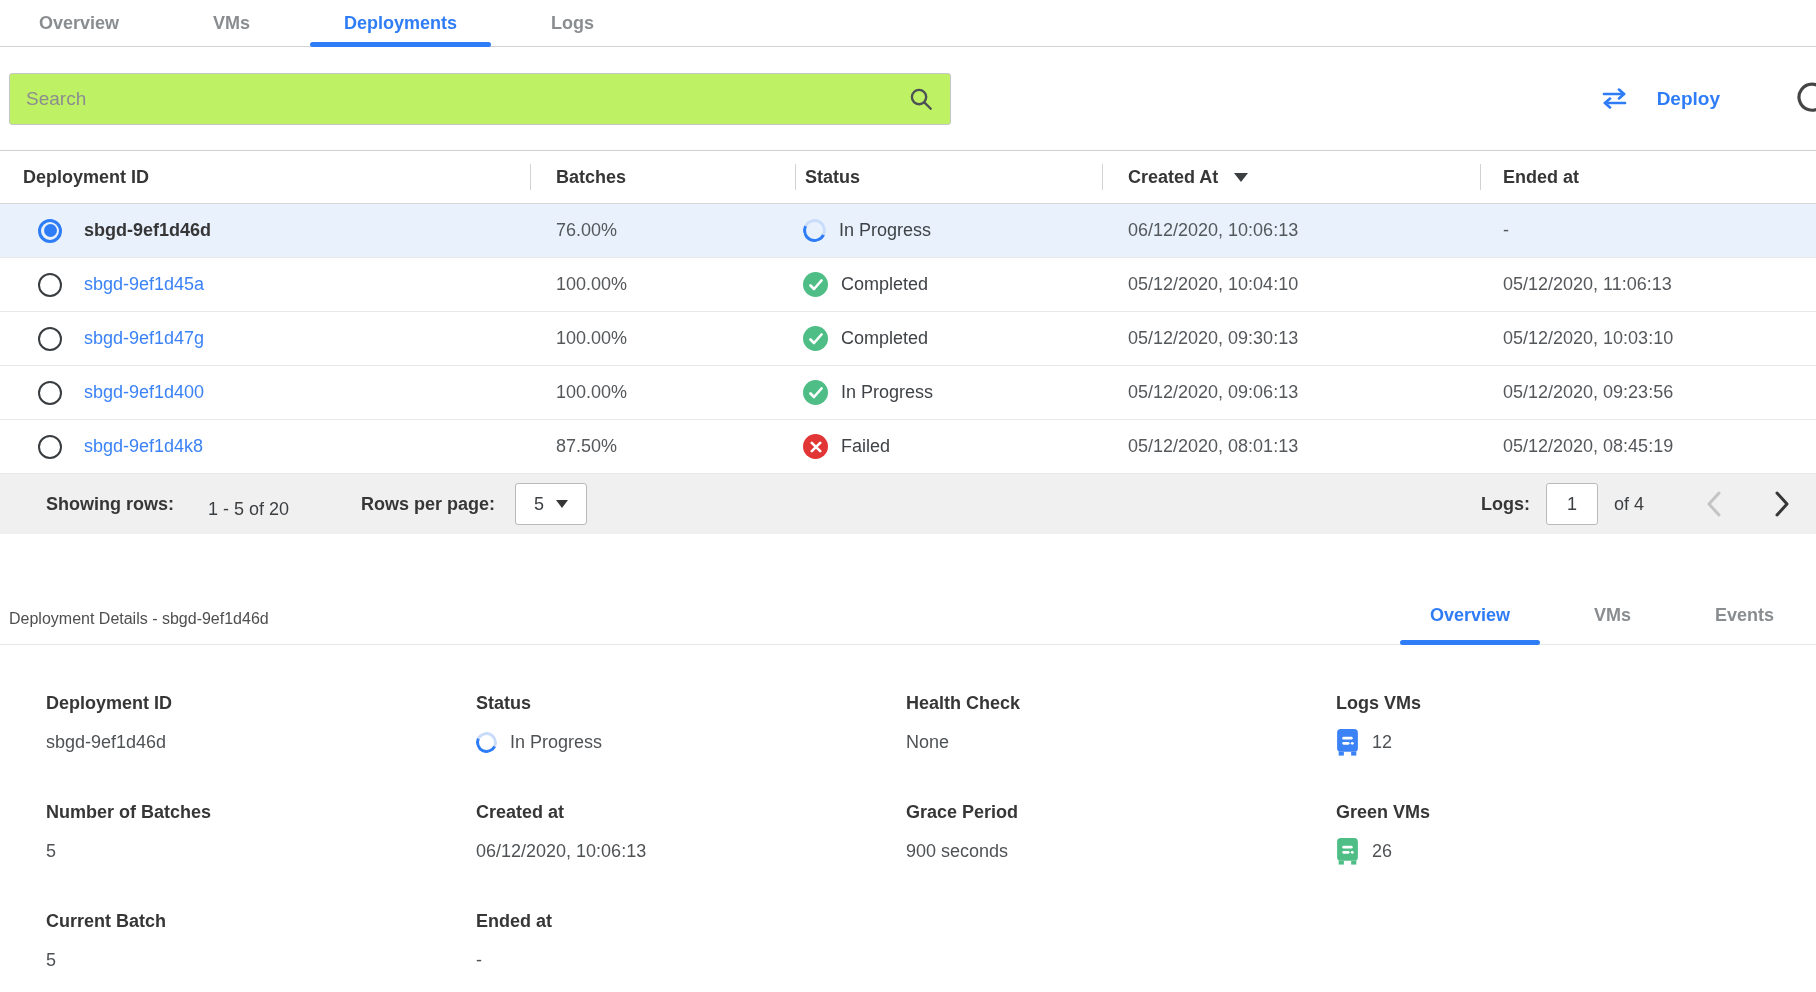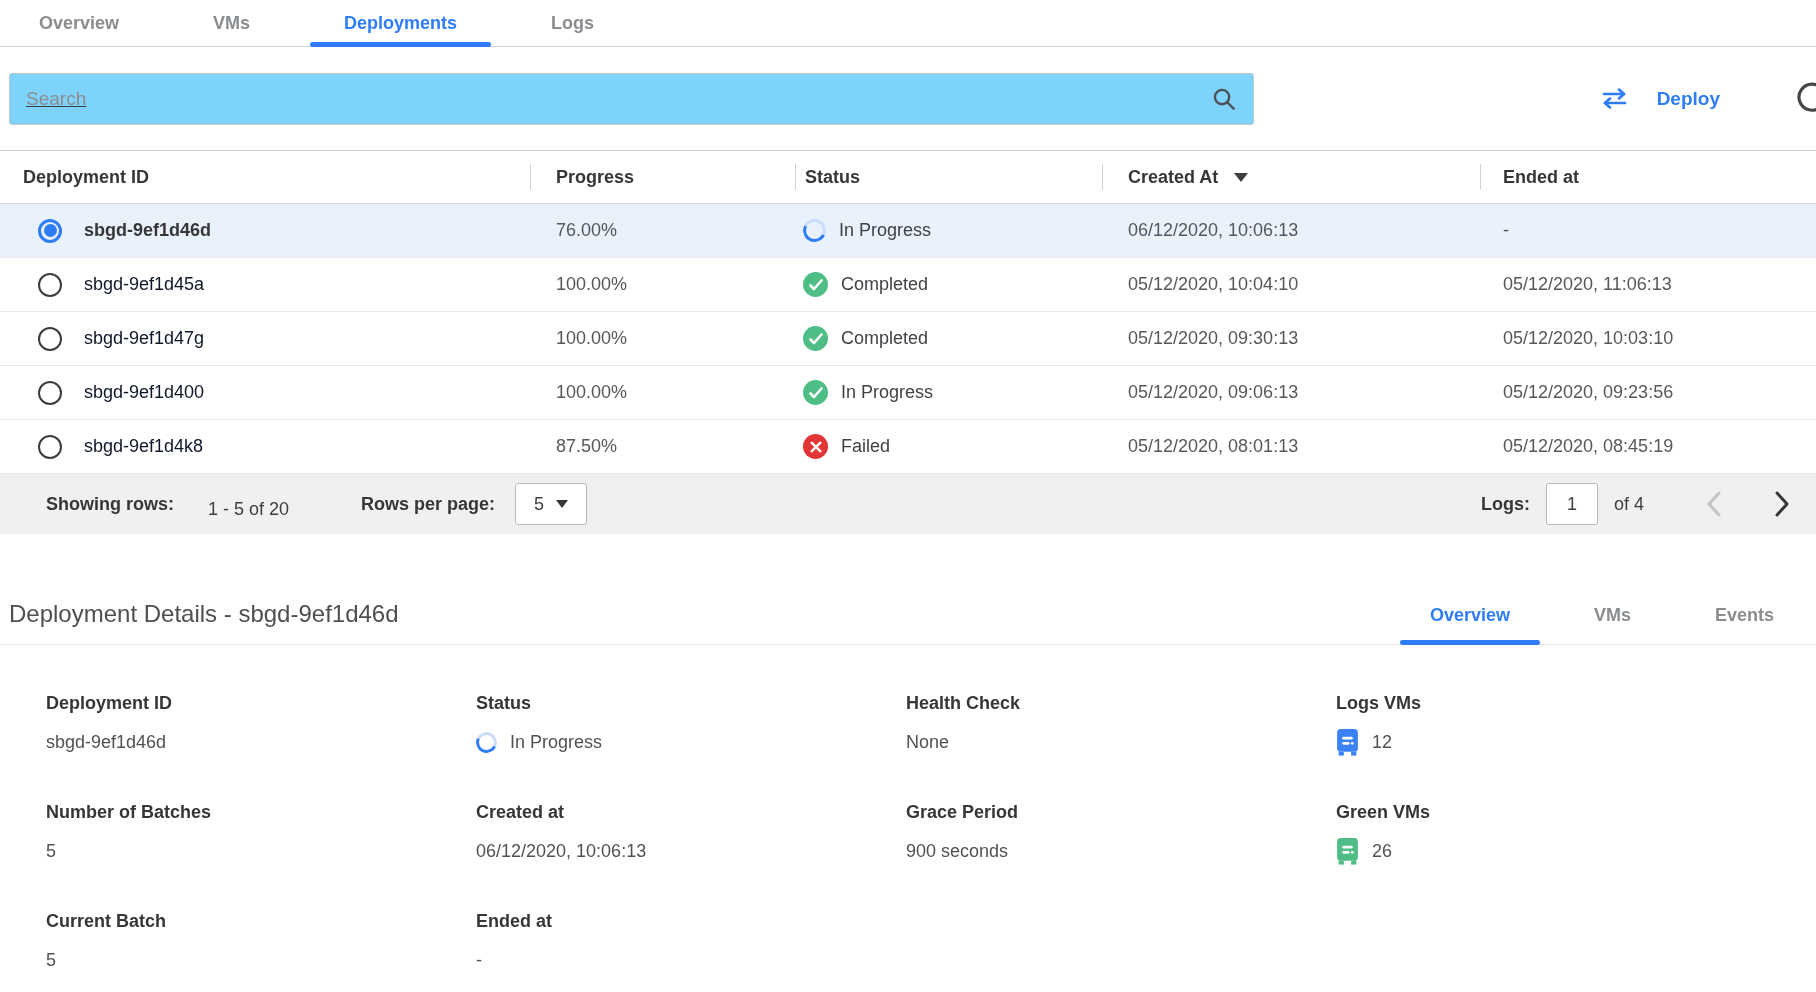--- a/index.html
+++ b/index.html
@@ -11,22 +11,22 @@
     border-bottom:1px solid #d2d2d2; gap:26px; }
   .tab { position:relative; display:flex; align-items:center; padding:0 34px;
     font-size:18px; font-weight:700; color:#8a8d90; cursor:pointer; }
   .tab.active { color:#2f7df6; }
   .tab.active::after { content:""; position:absolute; left:0; right:0; bottom:-1px;
     height:5px; background:#2f7df6; border-radius:3px; }
 
   
   .toolbar { position:relative; display:flex; align-items:center; height:103px;
     padding-left:9px; }
-  .search-box { width:1245px; height:52px; border:1px solid #c6c6c6; border-radius:3px;
-    display:flex; align-items:center; padding:0 16px; background:#7dd3fc;text-decoration:underline; }
+  .search-box { width:942px; height:52px; border:1px solid #c6c6c6; border-radius:3px;
+    display:flex; align-items:center; padding:0 16px; background:#bef264; }
   .search-box input { flex:1; border:none; outline:none; font-size:19px; color:#3c3f42;
     font-family:"Liberation Sans", sans-serif; background:transparent; }
   .search-box input::placeholder { color:#8b8d8f; }
   .deploy-btn { margin-left:auto; margin-right:96px; display:flex; align-items:flex-start; gap:29px;
     background:none; border:none; color:#2f7df6; font-weight:700; font-size:19px;
     font-family:"Liberation Sans", sans-serif; cursor:pointer; }
   .refresh-clip { position:absolute; right:-13px; top:50%; transform:translateY(-50%); }
 
   
   .grid-row { display:grid; grid-template-columns:530px 265px 307px 378px 1fr; }
@@ -38,21 +38,21 @@
   .th.c3 { padding-left:10px; } .td.c3 { padding-left:8px; }
   .th.c4, .td.c4 { padding-left:26px; }
   .th.c5, .td.c5 { padding-left:23px; }
   .th.divider::before { content:""; position:absolute; left:0; top:13px; bottom:13px;
     width:1px; background:#d2d2d2; }
   .caret-down { width:0; height:0; border-left:7px solid transparent;
     border-right:7px solid transparent; border-top:9px solid #3c3f42; margin-left:16px; }
   .tr { height:54px; border-bottom:1px solid #e8e8e8; cursor:pointer; }
   .tr.selected { background:#e8f1fc; }
   .td { display:flex; align-items:center; font-size:18px; color:#55585b; }
-  .td.c1 { padding-left:38px; gap:22px; color:#0f172a; }
+  .td.c1 { padding-left:38px; gap:22px; color:#3b82f6; }
   .tr.selected .td.c1 { font-weight:700; color:#363636; }
   .td.c3 { gap:13px; color:#3f4246; }
 
   .radio { width:24px; height:24px; border-radius:50%; border:2.5px solid #3a3d40;
     flex:0 0 auto; }
   .radio.selected { border:3px solid #2f7df6; position:relative; }
   .radio.selected::after { content:""; position:absolute; inset:2.5px; border-radius:50%;
     background:#2f7df6; }
 
   .status-circle { width:25px; height:25px; border-radius:50%; display:flex;
@@ -80,21 +80,21 @@
     text-align:center; font-size:18px; color:#3c3f42; margin-left:16px; outline:none;
     font-family:"Liberation Sans", sans-serif; }
   .page-total { margin-left:16px; }
   .chev { background:none; border:none; cursor:pointer; display:flex; align-items:center; }
   .chev.prev { margin-left:62px; }
   .chev.next { margin-left:52px; }
 
   
   .details-header { display:flex; align-items:flex-end; height:111px;
     border-bottom:1px solid #e7e7e7; }
-  .details-title { padding-left:9px; font-size:24px; color:#4f4f4f; margin-bottom:16px; }
+  .details-title { padding-left:9px; font-size:16px; color:#4f4f4f; margin-bottom:16px; }
   .details-tabs { margin-left:auto; display:flex; gap:24px; padding-right:12px; }
   .dtab { position:relative; padding:0 30px 18px; font-size:18px; font-weight:700;
     color:#8a8d90; cursor:pointer; }
   .dtab.active { color:#2f7df6; }
   .dtab.active::after { content:""; position:absolute; left:0; right:0; bottom:-1px;
     height:5px; background:#2f7df6; border-radius:3px; }
 
   .details-grid { display:grid; grid-template-columns:repeat(4, 430px); row-gap:46px;
     padding:48px 0 0 46px; }
   .field-label { font-size:18px; font-weight:700; color:#363636; }
@@ -136,21 +136,21 @@
   <div class="refresh-clip">
     <svg width="34" height="34" viewBox="0 0 34 34" fill="none" stroke="#454545" stroke-width="3.2" stroke-linecap="round">
       <path d="M27.5 9.5 A13 13 0 1 0 30 17"></path>
     </svg>
   </div>
 </div>
 
 <div>
   <div class="grid-row thead">
     <div class="th c1">Deployment ID</div>
-    <div class="th c2 divider">Progress</div>
+    <div class="th c2 divider">Batches</div>
     <div class="th c3 divider">Status</div>
     <div class="th c4 divider">
       <span>Created At</span>
       <span class="caret-down"></span>
     </div>
     <div class="th c5 divider">Ended at</div>
   </div>
 
   <div class="grid-row tr selected">
     <div class="td c1">

